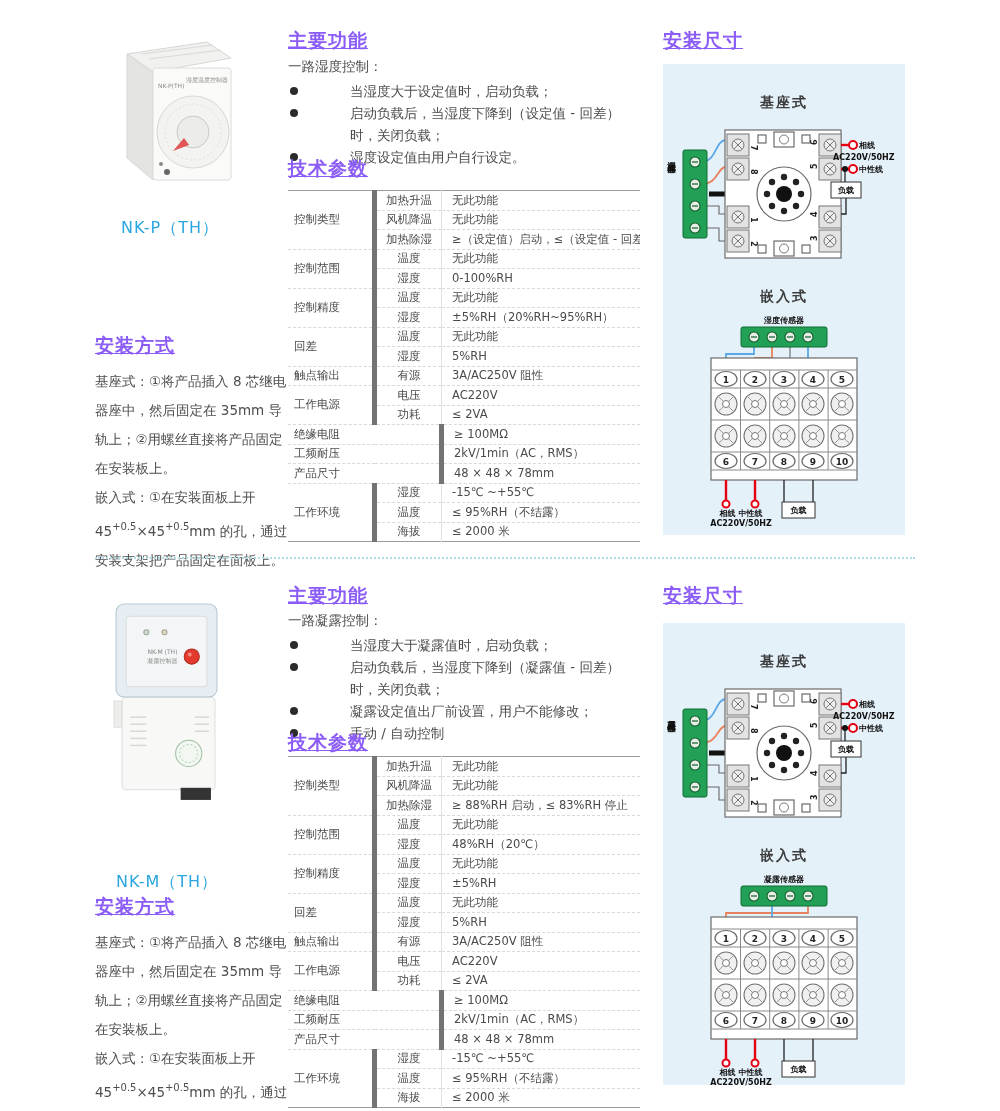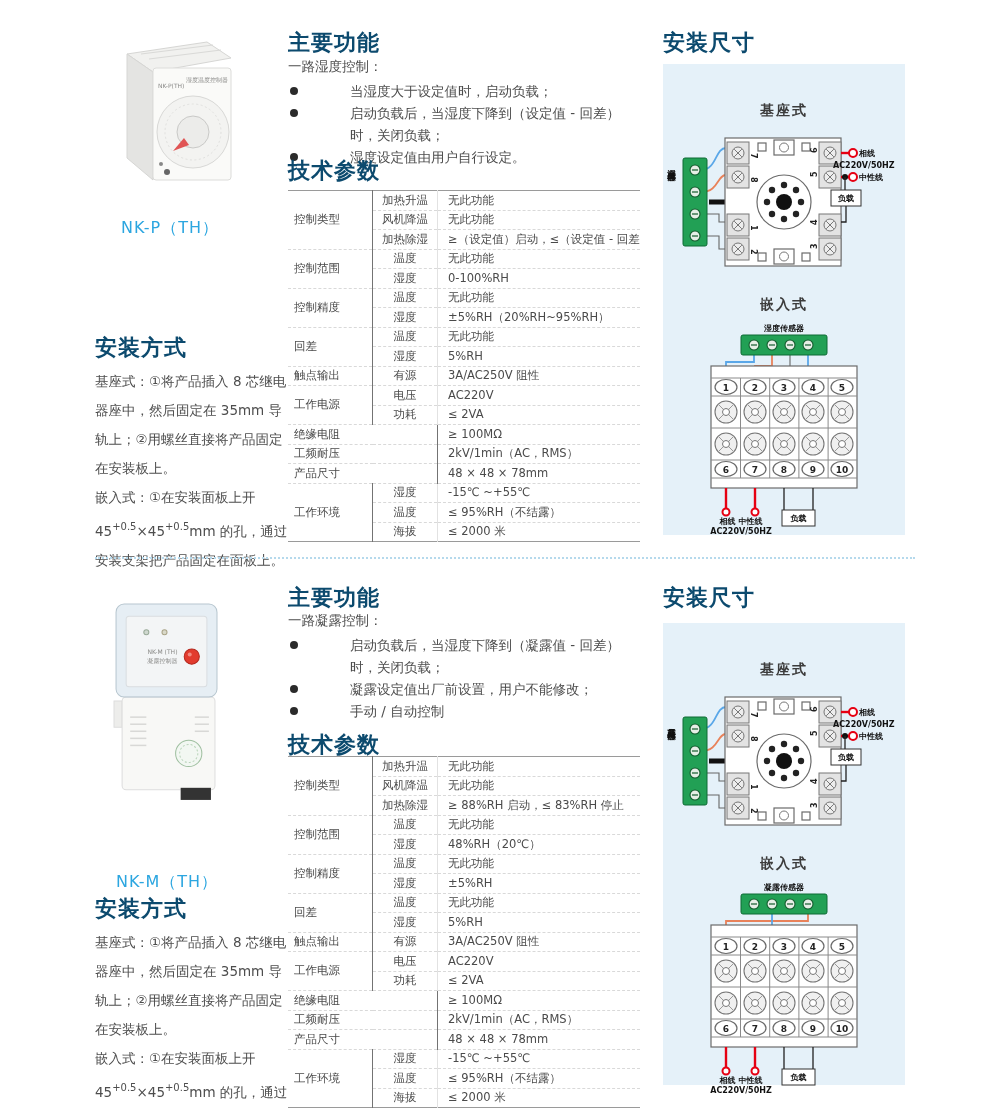--- a/index.html
+++ b/index.html
@@ -3,43 +3,43 @@
 <meta charset="utf-8">
 <style>
   html,body{margin:0;padding:0;background:#fff;}
   body{width:1000px;height:1111px;position:relative;overflow:hidden;
        font-family:"DejaVu Sans","Liberation Sans",sans-serif;color:#4d4d4d;}
   .section{position:absolute;left:0;width:1000px;}
   #sec1{top:0;height:557px;}
   #sec2{top:558px;height:553px;}
   .divider{position:absolute;top:557px;left:95px;width:820px;border-top:2px dotted #b5d9ec;}
 
-  .h-title{position:absolute;font-size:22px;font-weight:bold;color:#0c4a6e;letter-spacing:1px;}
+  .h-title{position:absolute;font-size:19px;font-weight:bold;color:#8b5cf6;letter-spacing:1px;text-decoration:underline;}
   .pname{position:absolute;width:150px;text-align:center;font-size:16px;color:#2CA6E0;letter-spacing:1px;}
   .photo{position:absolute;}
 
   .install-txt{position:absolute;left:95px;width:198px;font-size:13.5px;line-height:29px;color:#4d4d4d;}
   .install-txt p{margin:0;}
   sup{font-size:10px;}
 
   .intro{position:absolute;font-size:13.5px;color:#4d4d4d;}
   ul.blist{position:absolute;list-style:none;margin:0;padding:0;}
   ul.blist li{display:flex;align-items:flex-start;line-height:22px;font-size:13.5px;color:#4d4d4d;gap:40px;}
   ul.blist .dot{width:8px;height:8px;border-radius:50%;background:#2b2b2b;margin:7px 12px 0 2px;flex-shrink:0;}
 
   table.spec{position:absolute;border-collapse:collapse;width:352px;
              border-top:1px solid #9a9a9a;border-bottom:1px solid #9a9a9a;table-layout:fixed;}
   table.spec td{border-bottom:1px dashed #d9d9d9;padding:1.5px 6px;font-size:11.5px;line-height:15.5px;color:#4a4a4a;}
-  table.spec td.g{border-right:1px solid #737373;width:72px;}
+  table.spec td.g{border-right:5px solid #737373;width:72px;}
   table.spec td.s{border-right:1px solid #e2e2e2;width:52px;text-align:center;}
   table.spec td.v{padding-left:10px;white-space:nowrap;overflow:hidden;}
 
   .panel{position:absolute;left:663px;width:242px;background:#E5F1F9;}
   .ptitle{text-align:center;font-size:14px;font-weight:600;color:#3c3c3c;letter-spacing:2px;padding-top:0;}
-  .pt1{margin-top:38px;}
+  .pt1{margin-top:30px;}
   .pt2{margin-top:24px;}
   .diag{position:relative;width:242px;margin:0 auto;}
   .diag svg{display:block;}
   .d-base{margin-top:12px;height:140px;}
   .d-embed{margin-top:8px;height:215px;}
   .vlabel{position:absolute;left:4px;top:30px;writing-mode:vertical-rl;text-orientation:upright;
           font-size:8.5px;font-weight:bold;color:#111;letter-spacing:1px;line-height:10px;}
 
   .dnum{font-size:9px;font-weight:bold;fill:#222;}
   .dnum2{font-size:8px;font-weight:bold;fill:#222;}
@@ -382,20 +382,24 @@
   <div class="install-txt" style="top:370px">
     <p><span>基座式：①将产品插入 8 芯继电器座中，然后固定在 35mm 导轨上；②用螺丝直接将产品固定在安装板上。</span></p>
     <p><span>嵌入式：①在安装面板上开 45</span><sup>+0.5</sup><span>×45</span><sup>+0.5</sup><span>mm 的孔，通过安装支架把产品固定在面板上。</span></p>
   </div>
 
   <div class="h-title" style="left:288px;top:25px">主要功能</div>
   <div class="intro" style="left:288px;top:54px">一路凝露控制：</div>
   <ul class="blist" style="left:288px;top:76px;width:352px">
       <li>
         <span class="dot"></span>
+        <span>当湿度大于凝露值时，启动负载；</span>
+      </li>
+      <li>
+        <span class="dot"></span>
         <span>启动负载后，当湿度下降到（凝露值 - 回差）时，关闭负载；</span>
       </li>
       <li>
         <span class="dot"></span>
         <span>凝露设定值出厂前设置，用户不能修改；</span>
       </li>
       <li>
         <span class="dot"></span>
         <span>手动 / 自动控制</span>
       </li>

